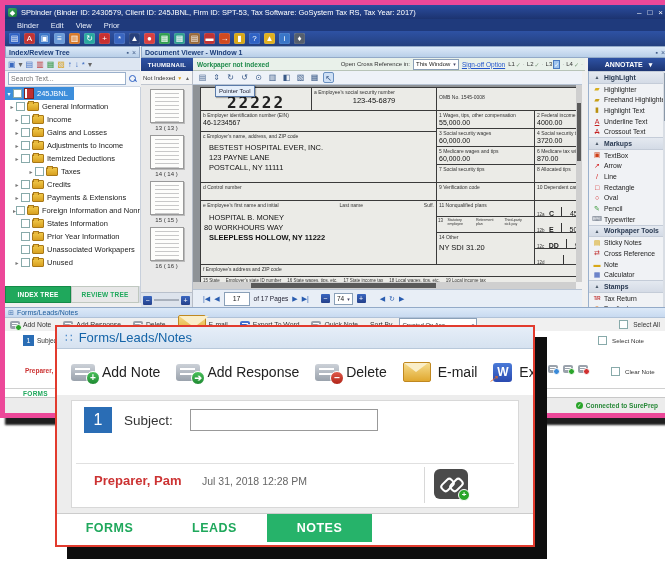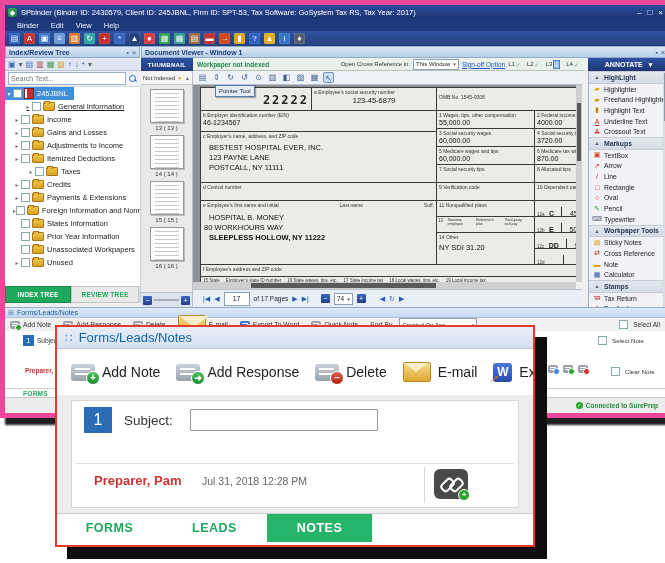--- a/index.html
+++ b/index.html
@@ -106,22 +106,22 @@
   #navbar .zoombox{display:inline-flex;align-items:center;border:1px solid #8aa0b8;background:#fff;height:10px;
                    font-size:6.5px;color:#222;padding:0 2px;gap:3px;}
   
   #paper{position:absolute;left:7px;top:2px;width:430px;height:200px;background:#ebebe7;border:1px solid #3a3a3a;
          color:#222;}
   .w2cell{position:absolute;border-left:1px solid #3a3a3a;border-top:1px solid #3a3a3a;box-sizing:border-box;
           overflow:hidden;padding:1px 2px;}
   .w2lab{font-size:5px;color:#333;line-height:6px;white-space:nowrap;}
   .w2val{font-size:7px;color:#111;line-height:8px;white-space:nowrap;margin-top:1px;}
   .w2big{font-size:7.5px;line-height:9px;}
-  .ocr{font-family:"DejaVu Sans Mono",monospace;font-size:12px;font-weight:bold;letter-spacing:2px;color:#222;
-       text-align:right;margin-top:4px;}
+  .ocr{font-family:"DejaVu Sans Mono",monospace;font-size:16px;font-weight:bold;letter-spacing:2px;color:#222;
+       text-align:center;margin-top:4px;}
   .b12code{font-size:7px;font-weight:bold;}
   .b12sep{display:inline-block;width:1px;height:10px;background:#333;margin:0 3px;vertical-align:middle;}
   
   #annlist{left:583px;top:66px;width:81px;height:236px;background:#f0f2f5;border-left:1px solid #9ab0cc;
            overflow:hidden;box-sizing:border-box;}
   .arow{display:flex;align-items:center;height:10.7px;font-size:6.8px;color:#222;padding-left:3px;white-space:nowrap;}
   .arow.hdr{background:linear-gradient(#e4e9f0,#d4dbe6);font-weight:bold;color:#2a3a52;border-top:1px solid #c4ccd8;border-bottom:1px solid #c4ccd8;}
   .aic{width:10px;flex:none;font-size:7px;text-align:center;margin-right:2px;}
   .arow.hdr .aic{font-size:5px;}
   .arow.u .aic{text-decoration:underline;}
@@ -220,21 +220,21 @@
         <span>□</span>
         <span>×</span>
       </span>
     </div>
 
     <div id="menubar" class="abs">
 
     <span class="mitem">Binder</span>
         <span class="mitem">Edit</span>
         <span class="mitem">View</span>
-        <span class="mitem">Help</span>
+        <span class="mitem">Prior</span>
       </div>
 
     <div id="maintoolbar" class="abs">
 
     <span class="tbi" style="background: rgb(47, 98, 196);">▤</span>
         <span class="tbi" style="background: rgb(192, 52, 52);">A</span>
         <span class="tbi" style="background: rgb(58, 118, 200);">▣</span>
         <span class="tbi" style="background: rgb(106, 154, 216);">≡</span>
         <span class="tbi" style="background: rgb(216, 120, 40);">▥</span>
         <span class="tbi" style="background: rgb(42, 168, 160);">↻</span>
@@ -326,21 +326,21 @@
     </div>
     <div id="tree" class="abs">
       <div class="trow" id="treeroot">
         <span class="texp" style="color:#fff;">▾</span>
         <span class="cb"></span>
         <span class="binder"></span>
         <span class="tlbl">245JBNL</span>
       </div>
       <div>
 
-          <div class="trow" style="padding-left:19px;text-decoration:underline;">
+          <div class="trow" style="padding-left:3px;">
             <span class="texp">▸</span>
             <span class="cb"></span>
             <span class="fold"></span>
             <span class="tlbl">General Information</span>
           </div>
 
           <div class="trow" style="padding-left:8px;">
             <span class="texp">▸</span>
             <span class="cb"></span>
             <span class="fold"></span>

